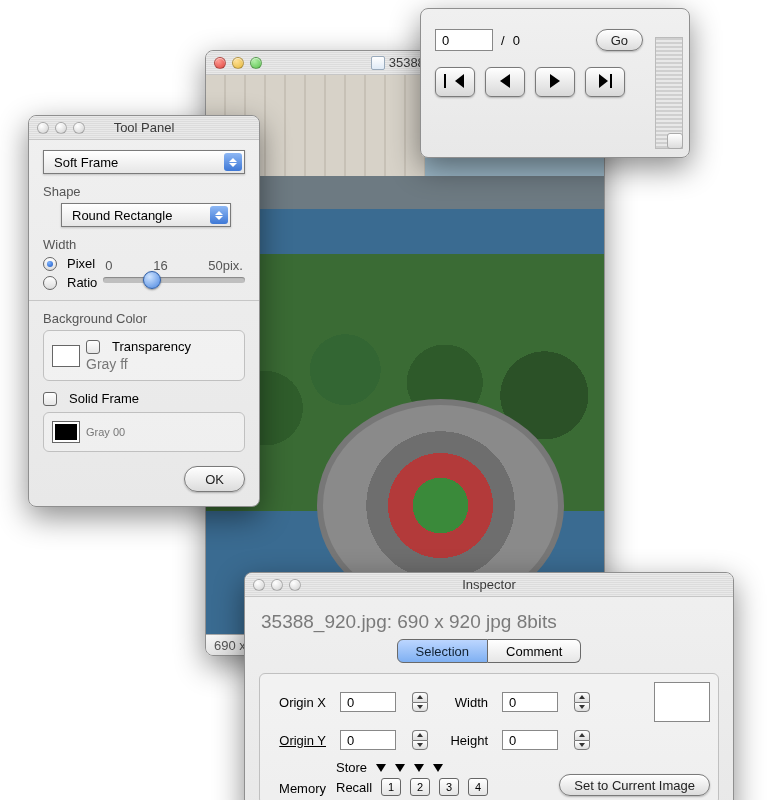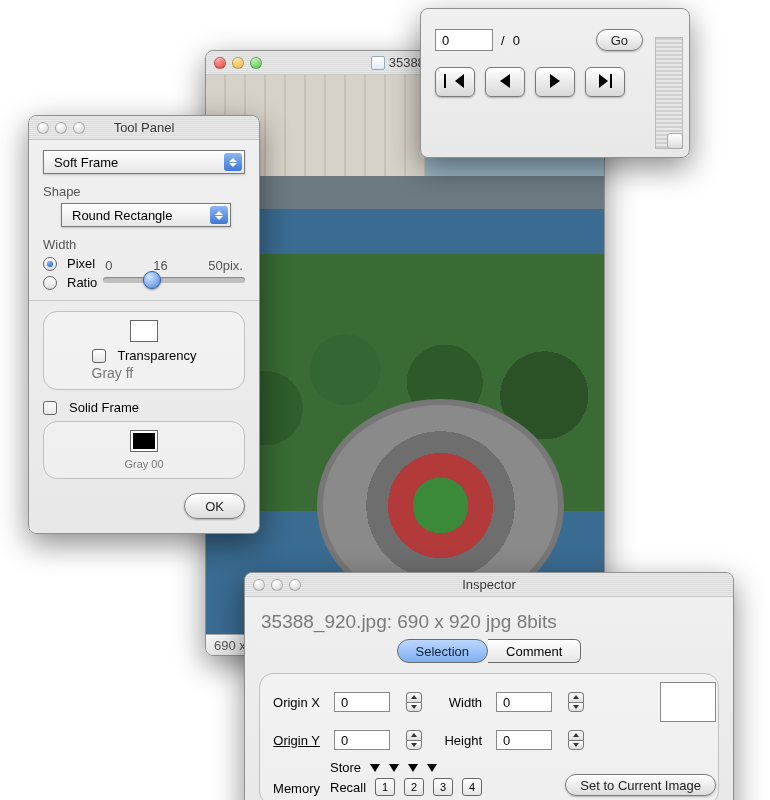--- a/index.html
+++ b/index.html
@@ -76,21 +76,21 @@
   border:1px solid #7a7a7a;
   border-radius: 16px;
   height: 26px;
   padding: 0 20px;
   display:inline-flex; align-items:center; justify-content:center;
   box-shadow: 0 1px 2px rgba(0,0,0,0.25), inset 0 1px 0 #fff;
   color:#222;
 }
 .pushbutton.small { height:22px; padding:0 14px; border-radius:12px; font-size:12px;}
 
-.groupbox { border:1px solid #c0c0c0; border-radius:14px; background: rgba(255,255,255,0.3); padding:8px 2px;flex-direction:column; }
+.groupbox { border:1px solid #c0c0c0; border-radius:6px; background: rgba(255,255,255,0.3); padding:8px 8px; }
 
 .swatch { width:28px; height:22px; border:1px solid #666; box-shadow: inset 0 0 0 2px #fff; }
 
 
 .image-canvas {
   background:
    radial-gradient(circle at 55% 58%, #2e7d32 0 8%, transparent 8%),
    radial-gradient(ellipse at 55% 58%, #c0504d 0 14%, #6a6a6a 14% 20%, transparent 20%),
    linear-gradient(#9bb7c7 0 18%, #6d7a82 18% 24%, #3a6b91 24% 34%),
    radial-gradient(circle at 80% 20%, #0f4c81 0 25%, transparent 25%),
@@ -144,21 +144,21 @@
 .striped-side::after{
   content:""; position:absolute; bottom:-1px; right:-1px; width:14px; height:14px;
   background:linear-gradient(#fff,#dcdcdc); border:1px solid #aaa; border-radius:3px;
 }
 
 
 .tabbar { display:flex; justify-content:center; gap:0; margin:6px 0 10px; }
 .tab { height:24px; padding:0 18px; border:1px solid #6a6a6a; display:flex; align-items:center; background:linear-gradient(#fff,#e6e6e6);}
 .tab.left{ border-top-left-radius:6px; border-bottom-left-radius:6px;}
 .tab.right{ border-top-right-radius:6px; border-bottom-right-radius:6px; border-left:none;}
-.tab.active{ background:linear-gradient(#bcd6ff,#7fb0f2); color:#123;border-radius:12px; }
+.tab.active{ background:linear-gradient(#bcd6ff,#7fb0f2); color:#123; }
 
 .numinput { width:56px; height:20px; border:1px solid #888; background:#fff; text-align:right; padding:0 6px; display:inline-flex; align-items:center; }
 .stepper { width:16px; height:20px; display:inline-flex; flex-direction:column; margin-left:2px; }
 .stepper .up,.stepper .down{ flex:1; border:1px solid #7a7a7a; background:linear-gradient(#fff,#ddd); display:flex; align-items:center; justify-content:center;}
 .stepper .up{ border-top-left-radius:4px; border-top-right-radius:4px; border-bottom:none;}
 .stepper .down{ border-bottom-left-radius:4px; border-bottom-right-radius:4px;}
 .tri-up{ width:0;height:0;border-left:3px solid transparent;border-right:3px solid transparent;border-bottom:4px solid #333;}
 .tri-down{ width:0;height:0;border-left:3px solid transparent;border-right:3px solid transparent;border-top:4px solid #333;}
 .tri-dn-big{ width:0;height:0;border-left:5px solid transparent;border-right:5px solid transparent;border-top:8px solid #000;}
 
@@ -236,20 +236,21 @@
           <span>50pix.</span>
         </div>
         <div class="slider-track" style="margin-top:4px;">
           <div class="slider-thumb" style="left:28%;"></div>
         </div>
       </div>
     </div>
 
     <div class="sep"></div>
 
+    <div class="label-heading" style="margin-top:0;">Background Color</div>
     <div class="groupbox row">
       <div class="swatch" style="background:#fff;"></div>
       <div style="display:flex; flex-direction:column; gap:2px;">
         <label class="row">
             <span class="checkbox"></span>
             <span>Transparency</span>
           </label>
         <span style="color:#777; font-size:14px;">Gray ff</span>
       </div>
     </div>

